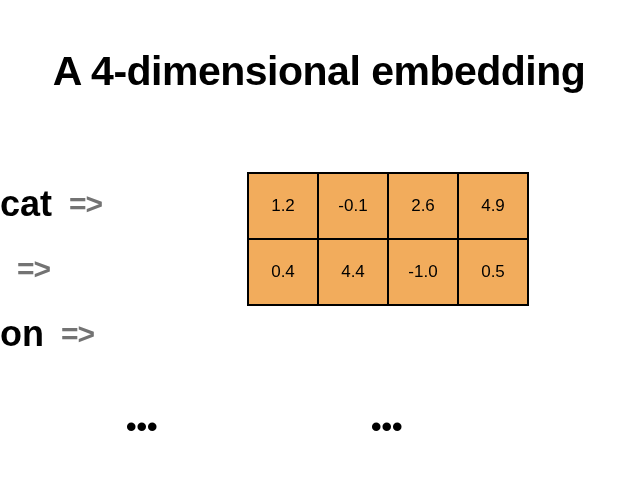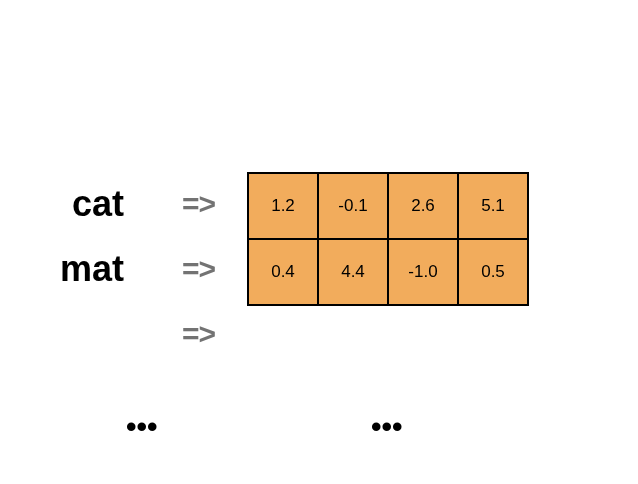--- a/index.html
+++ b/index.html
@@ -42,24 +42,23 @@
     top: 172px;
     width: 243px;
     height: 194px;
     display: flex;
     flex-direction: column;
   }
   .label-row {
     flex: 1 1 0;
     display: flex;
     align-items: center;
-    justify-content: flex-end;
+    justify-content: flex-start;
     padding-right: 6px;
     box-sizing: border-box;
-    gap: 41px;
   }
   .label-word {
     font-family: "Liberation Sans", sans-serif;
     font-weight: bold;
     font-size: 36px;
     line-height: 40px;
     color: #000000;
     white-space: nowrap;
   }
   .label-arrow {
@@ -105,46 +104,47 @@
     letter-spacing: 0px;
   }
   #ellipsis-left  { left: 126px; top: 412px; }
   #ellipsis-right { left: 371px; top: 412px; }
 </style>
 </head>
 <body>
 
 <div id="slide">
 
+  <div id="slide-title">A 4-dimensional embedding</div>
 
   <div id="labels">
 
     <div class="label-row">
       <span class="label-word">cat</span>
       <span class="label-arrow">=&gt;</span>
     </div>
 
     <div class="label-row">
-      <span class="label-word">mat</span>
       <span class="label-arrow">=&gt;</span>
     </div>
 
     <div class="label-row">
+      <span class="label-word">on</span>
       <span class="label-arrow">=&gt;</span>
     </div>
 
   </div>
 
   <table id="embedding-table">
     <tbody>
       <tr>
         <td>1.2</td>
         <td>-0.1</td>
         <td>2.6</td>
-        <td>5.1</td>
+        <td>4.9</td>
       </tr>
       <tr>
         <td>0.4</td>
         <td>4.4</td>
         <td>-1.0</td>
         <td>0.5</td>
       </tr>
     </tbody>
   </table>
 

